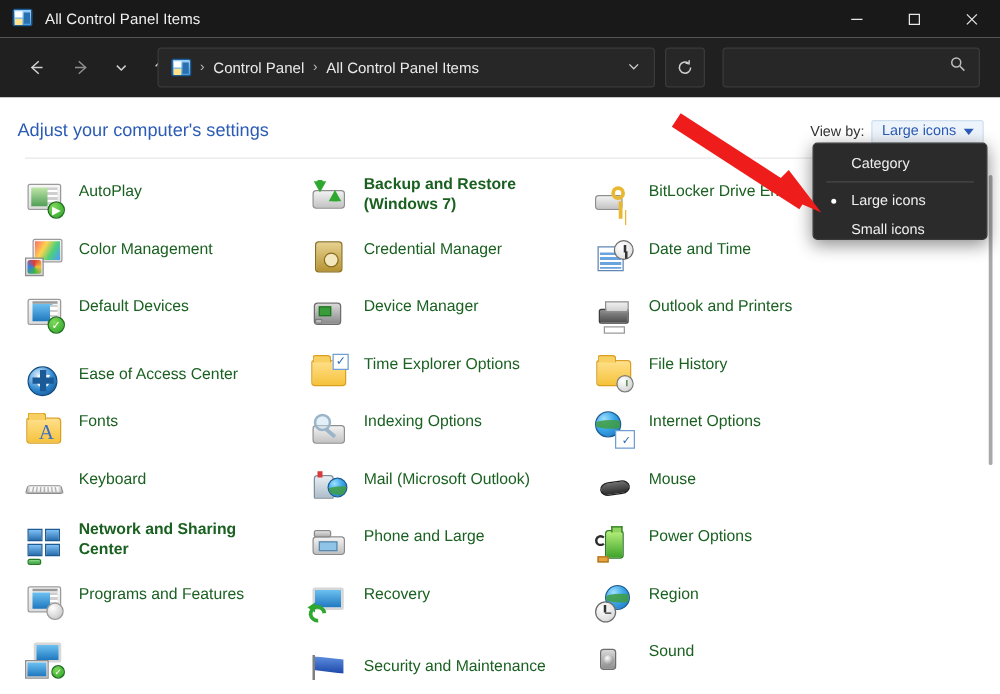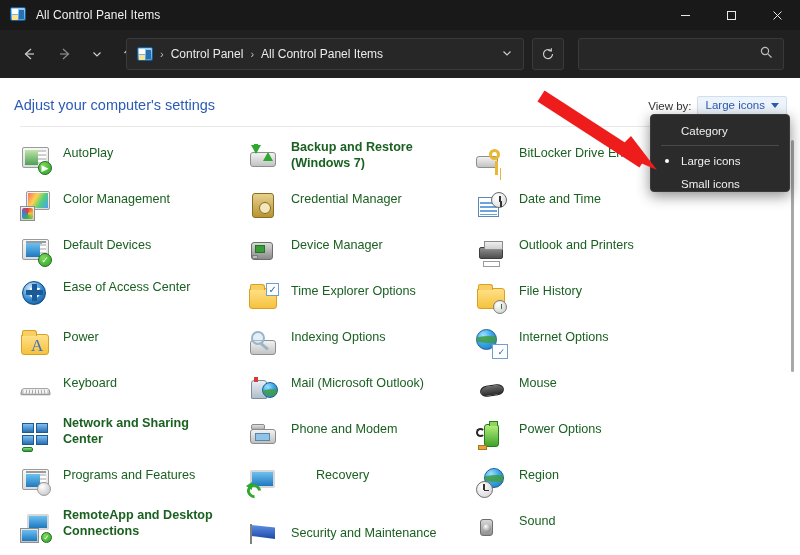--- a/index.html
+++ b/index.html
@@ -410,35 +410,35 @@
           <div class="item-icon">
             <div class="i-mon">
               <div class="i-mon-scr" style="left:3px;top:3px;width:16px;height:14px;background:linear-gradient(#6cc0f0,#1f78bf)"></div>
               <div style="position:absolute;left:3px;top:1px;right:2px;height:2px;background:#9a9a9a"></div>
               <div style="position:absolute;right:2px;top:4px;width:6px;height:14px;background:repeating-linear-gradient(#cfcfcf 0 2px,#fff 2px 4px)"></div>
             </div>
             <div class="badge">✓</div>
           </div>
           <div class="item-label">Default Devices</div>
         </div>
-        <div class="item" style="left: 20px; top: 134px;">
+        <div class="item" style="left: 20px; top: 146px;">
           <div class="item-icon">
             <div class="shield-wheel" style="background:radial-gradient(circle at 35% 28%,#d6edff,#2d86cf 55%,#12497f)"></div>
             <div style="position:absolute;left:9px;top:9px;width:11px;height:11px;border-radius:50%;background:#fff;opacity:.9"></div>
             <div style="position:absolute;left:12px;top:6px;width:5px;height:17px;background:#1a5a96"></div>
             <div style="position:absolute;left:6px;top:12px;width:17px;height:5px;background:#1a5a96"></div>
           </div>
           <div class="item-label">Ease of Access Center</div>
         </div>
         <div class="item" style="left: 20px; top: 184px;">
           <div class="item-icon">
             <div class="folder"></div>
             <div class="fontA">A</div>
           </div>
-          <div class="item-label">Power</div>
+          <div class="item-label">Fonts</div>
         </div>
         <div class="item" style="left: 20px; top: 230px;">
           <div class="item-icon">
             <div class="kbd"></div>
             <div style="position:absolute;left:4px;top:15px;width:23px;height:5px;background:repeating-linear-gradient(90deg,#fff 0 2px,#9a9a9a 2px 3px);opacity:.8;transform:perspective(40px) rotateX(40deg)"></div>
           </div>
           <div class="item-label">Keyboard</div>
         </div>
         <div class="item two-line" style="left: 20px; top: 276px;">
           <div class="item-icon">
@@ -463,21 +463,20 @@
           </div>
           <div class="item-label">Programs and Features</div>
         </div>
         <div class="item two-line" style="left: 20px; top: 368px;">
           <div class="item-icon">
             <div class="monplain" style="left:7px;top:2px;width:22px;height:16px"></div>
             <div style="position:absolute;left:0px;bottom:1px;width:19px;height:15px;background:linear-gradient(#e8e8e8,#c2c2c2);border:1px solid #8e8e8e"></div>
             <div style="position:absolute;left:2px;bottom:3px;width:15px;height:11px;background:linear-gradient(#6cc0f0,#1f78bf)"></div>
             <div class="badge" style="width:11px;height:11px;font-size:7px">✓</div>
           </div>
-          <div class="item-label">RemoteApp and Desktop Connections</div>
         </div>
         <div class="item two-line" style="left: 248px; top: 0px;">
           <div class="item-icon">
             <div class="disk"></div>
             <div style="position:absolute;left:3px;top:1px;width:0;height:0;border-left:5px solid transparent;border-right:5px solid transparent;border-top:9px solid #2fa82f"></div>
             <div style="position:absolute;left:6px;top:0px;width:4px;height:5px;background:#2fa82f"></div>
             <div style="position:absolute;left:15px;top:8px;width:0;height:0;border-left:5px solid transparent;border-right:5px solid transparent;border-bottom:9px solid #2fa82f"></div>
             <div style="position:absolute;left:18px;top:12px;width:4px;height:5px;background:#2fa82f"></div>
           </div>
           <div class="item-label">Backup and Restore (Windows 7)</div>
@@ -517,23 +516,23 @@
             <div style="position:absolute;left:6px;top:3px;width:4px;height:5px;background:#d73a3a"></div>
             <div class="globe" style="left:14px;top:8px;width:16px;height:16px"></div>
           </div>
           <div class="item-label">Mail (Microsoft Outlook)</div>
         </div>
         <div class="item" style="left: 248px; top: 276px;">
           <div class="item-icon">
             <div class="fax"></div>
             <div style="position:absolute;left:3px;top:4px;width:14px;height:6px;border-radius:2px;background:linear-gradient(#e0e0e0,#b0b0b0);border:1px solid #8b8b8b"></div>
           </div>
-          <div class="item-label">Phone and Modem</div>
-        </div>
-        <div class="item" style="left: 248px; top: 322px; gap: 25px;">
+          <div class="item-label">Phone and Large</div>
+        </div>
+        <div class="item" style="left: 248px; top: 322px;">
           <div class="item-icon">
             <div class="monplain"></div>
             <div class="arrowback"></div>
             <div style="position:absolute;left:-2px;bottom:8px;width:0;height:0;border-top:4px solid transparent;border-bottom:4px solid transparent;border-right:6px solid #2fa82f"></div>
           </div>
           <div class="item-label">Recovery</div>
         </div>
         <div class="item" style="left: 248px; top: 368px; align-items: center;">
           <div class="item-icon">
             <div style="position:absolute;left:3px;top:8px;width:24px;height:14px;background:linear-gradient(#5e8fe0,#1c47a8);clip-path:polygon(0 0,100% 18%,100% 100%,0 78%)"></div>

